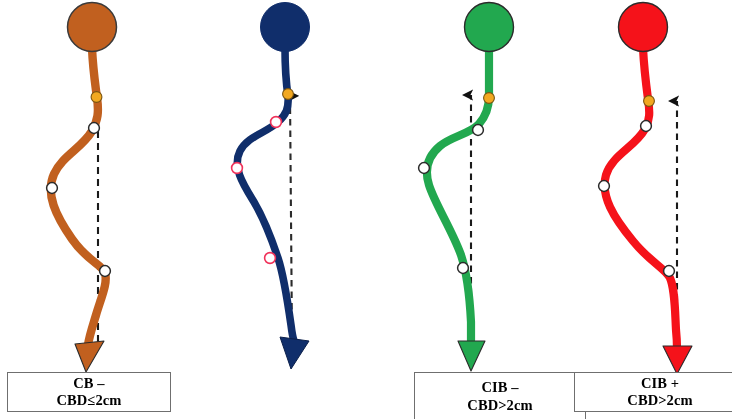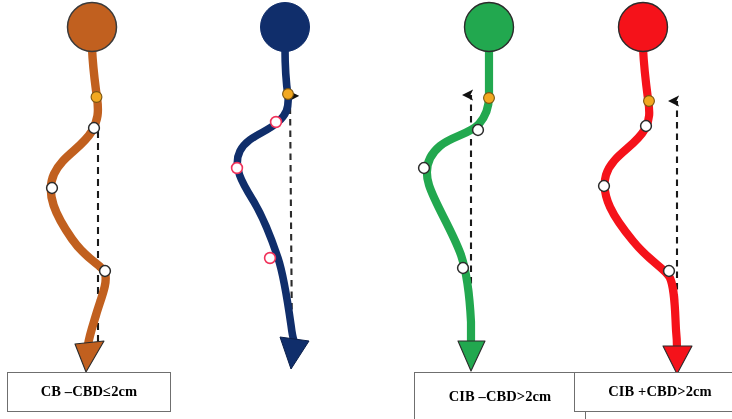--- a/index.html
+++ b/index.html
@@ -27,21 +27,21 @@
     width: 732px;
     height: 419px;
     display: block;
   }
   .panel-label-box {
     position: absolute;
     box-sizing: border-box;
     border: 1.4px solid #6f6f6f;
     background: #ffffff;
     display: flex;
-    flex-direction: row;
+    flex-direction: column;
     align-items: center;
     justify-content: center;
     line-height: 1.18;
     color: #000000;
     font-weight: bold;
     font-size: 14.5px;
     letter-spacing: 0.1px;
     text-align: center;
   }
   .panel-label-box .label-line-1 { display: block; }

